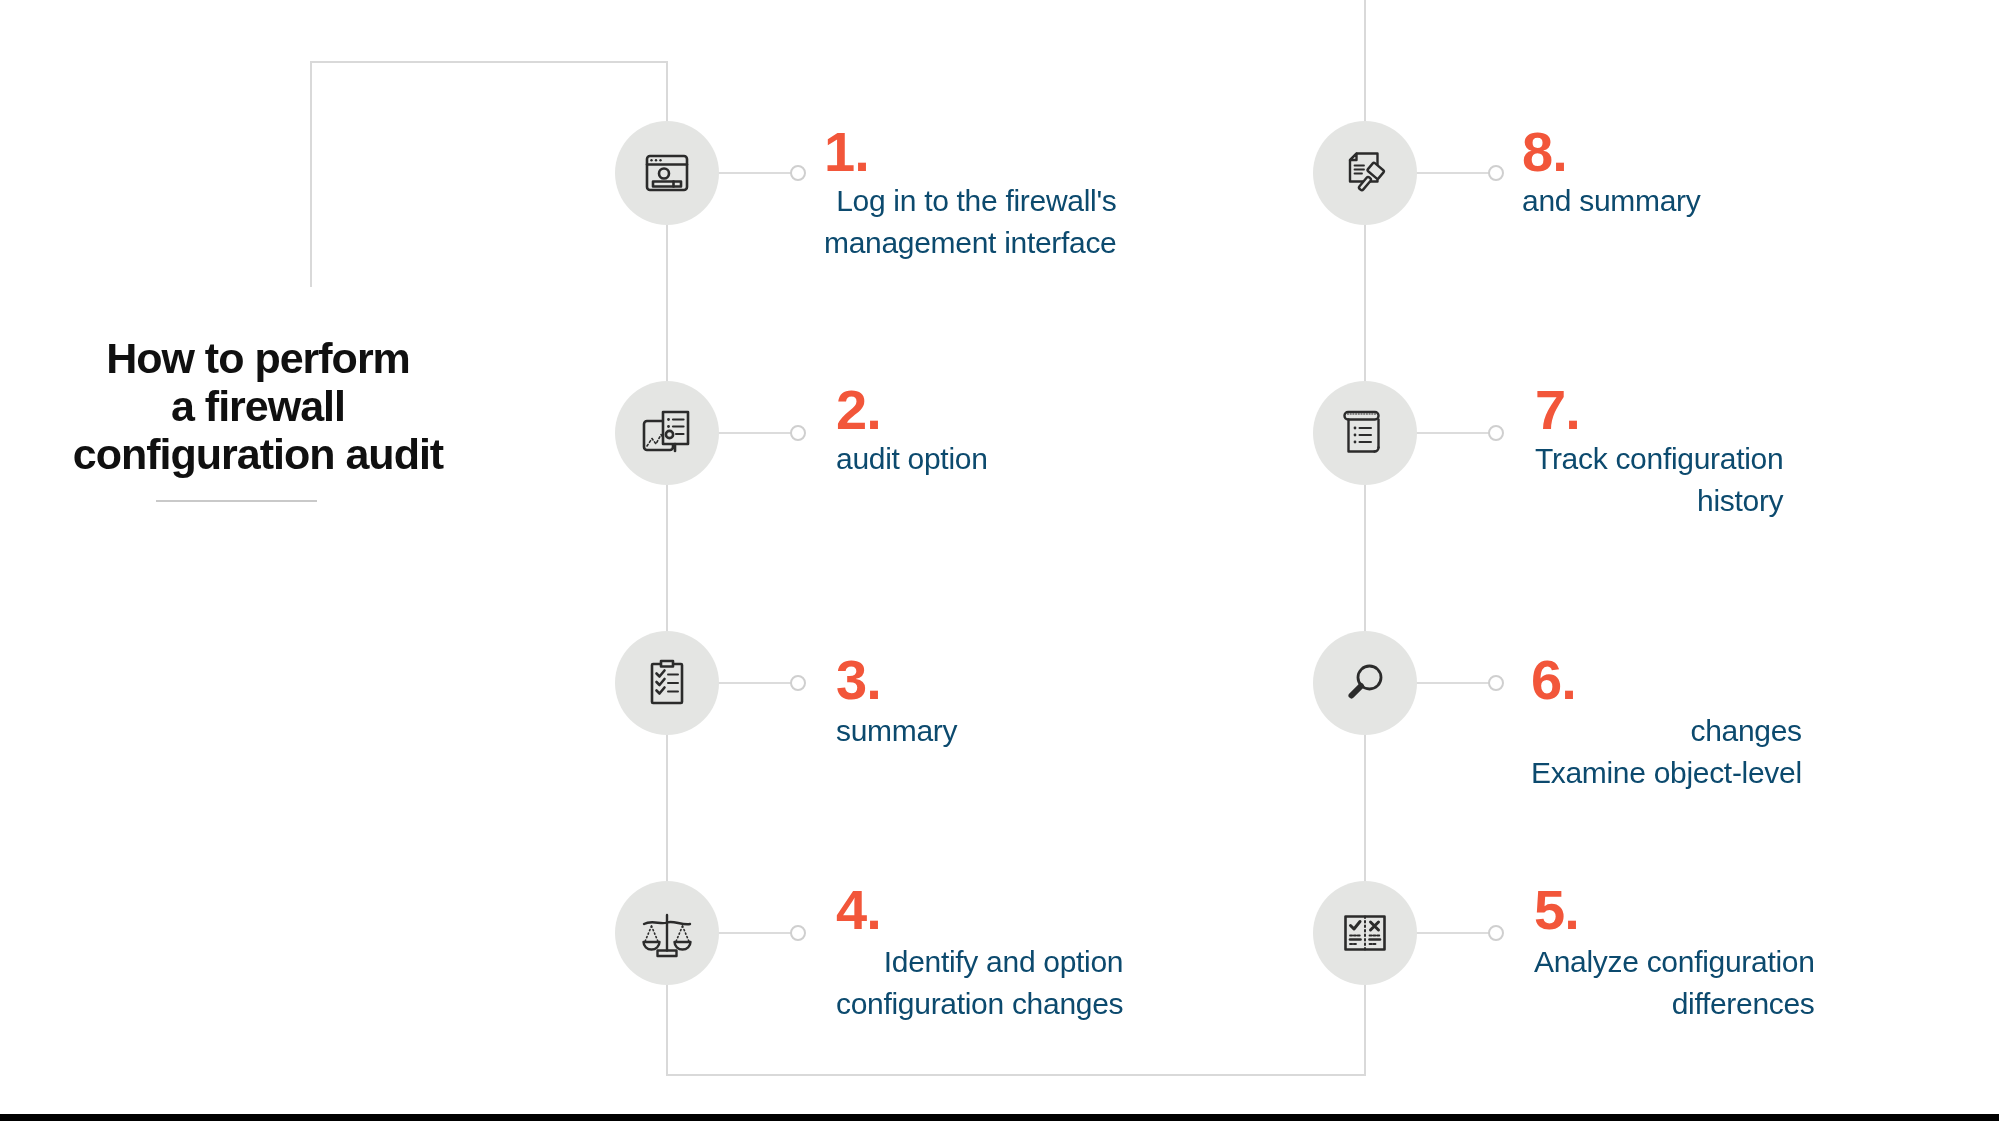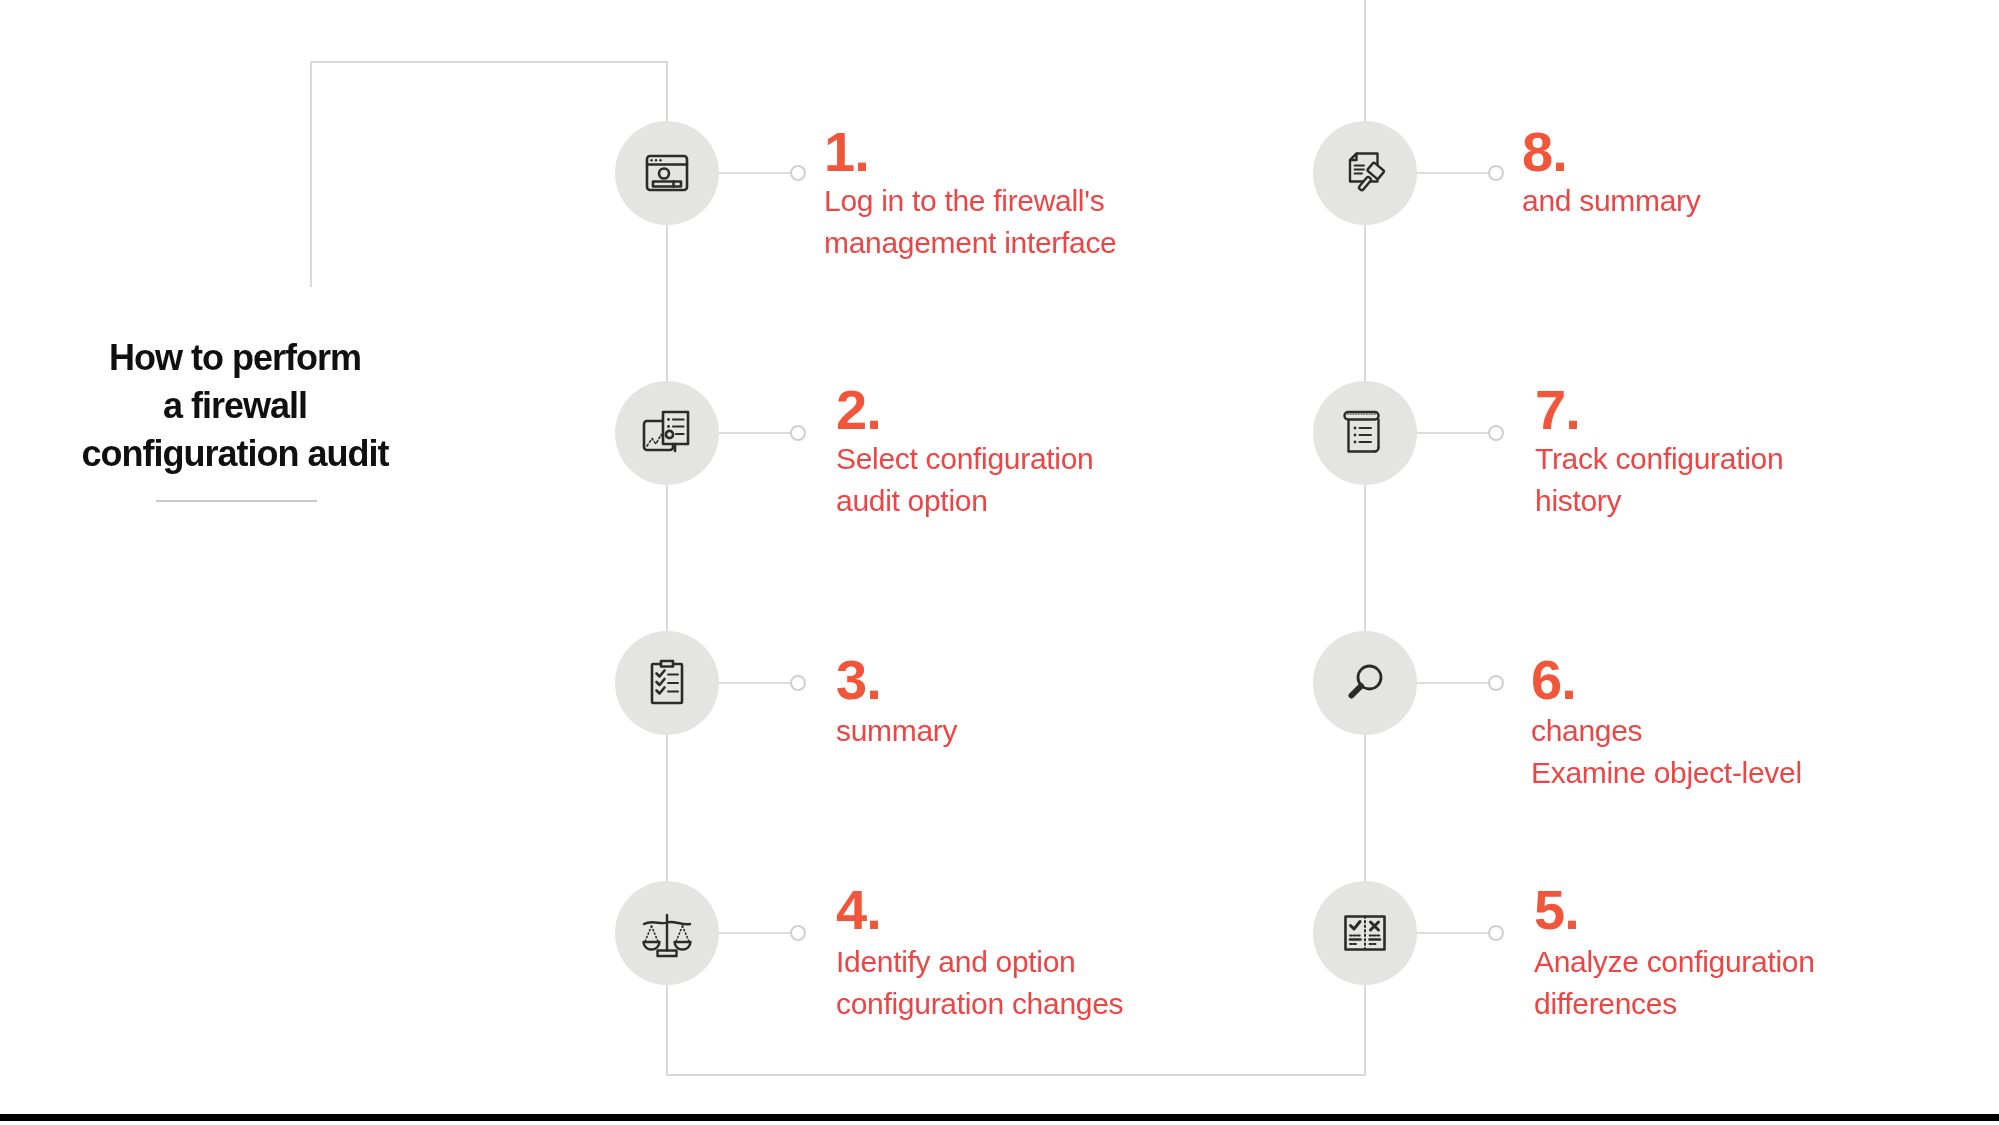--- a/index.html
+++ b/index.html
@@ -2,22 +2,22 @@
 <html><head>
 <meta charset="utf-8">
 <style>
   html,body{margin:0;padding:0;background:#ffffff;}
   .canvas{
     position:relative;width:1999px;height:1125px;background:#ffffff;overflow:hidden;
     font-family:"Liberation Sans","DejaVu Sans",sans-serif;
   }
   .gline{position:absolute;background:#d9d9d9;}
   .title{
-    position:absolute;left:40px;top:334px;width:390px;text-align:center;
-    font-size:36px;line-height:48px;font-weight:800;color:#101010;letter-spacing:-1px;
+    position:absolute;left:63px;top:334px;width:390px;text-align:center;
+    font-size:43px;line-height:48px;font-weight:800;color:#101010;letter-spacing:-1px;
   }
   .title-divider{position:absolute;left:156px;top:500px;width:161px;height:2px;background:#c9c9c9;}
   .step{position:absolute;left:0;top:0;}
   .connector{
     position:absolute;height:2px;background:#dcdcdc;
     left:calc(var(--cx) + 50px);top:calc(var(--cy) - 1px);width:74px;
   }
   .ring{
     position:absolute;width:12px;height:12px;border:2px solid #cfcfcf;border-radius:50%;
     background:#ffffff;left:calc(var(--cx) + 123px);top:calc(var(--cy) - 8px);
@@ -26,22 +26,23 @@
     position:absolute;width:104px;height:104px;border-radius:50%;background:#e4e5e3;
     left:calc(var(--cx) - 52px);top:calc(var(--cy) - 52px);
     display:flex;align-items:center;justify-content:center;
   }
   .num{
     position:absolute;left:var(--tx);top:var(--nt);
     font-size:56px;font-weight:800;line-height:1;color:#f2563a;letter-spacing:-1px;
   }
   .label{
     position:absolute;left:var(--tx);top:var(--lt);
-    font-size:30px;line-height:42px;font-weight:500;color:#ef4444;letter-spacing:-0.3px;
+    font-size:30px;line-height:42px;font-weight:500;color:#0c4a6e;letter-spacing:-0.3px;
     white-space:nowrap;
+    text-align:right;
   }
   .bottom-bar{position:absolute;left:0;top:1114px;width:100%;height:7px;background:#000000;}
   svg.ic{display:block;}
 </style>
 </head>
 <body>
 
 <div class="canvas">
 
   <div class="gline" style="left:310px;top:61px;width:2px;height:226px;"></div>
@@ -91,21 +92,20 @@
         <line x1="38" y1="18.5" x2="48.5" y2="18.5" stroke-width="2.2"></line>
         <circle cx="33.5" cy="25.5" r="1.4" fill="#2b2b2b" stroke="none"></circle>
         <line x1="38" y1="25.5" x2="48.5" y2="25.5" stroke-width="2.2"></line>
         <circle cx="34.5" cy="33.5" r="3.6"></circle>
         <line x1="41" y1="33" x2="48.5" y2="33" stroke-width="2.2"></line>
         <line x1="40" y1="43" x2="40" y2="50"></line>
       </svg>
     </div>
     <div class="num">2.</div>
     <div class="label">
-      <div>Select configuration</div>
       <div>audit option</div>
     </div>
   </div>
 
   <div class="step" style="--cx:667px;--cy:683px;--tx:836px;--nt:652px;--lt:710px;">
     <div class="connector"></div>
     <div class="ring"></div>
     <div class="icon-circle">
       <svg class="ic" width="64" height="64" viewBox="0 0 64 64" fill="none" stroke="#2b2b2b" stroke-width="2.6" stroke-linecap="round" stroke-linejoin="round">
         <rect x="17" y="13" width="30" height="39" rx="1"></rect>

